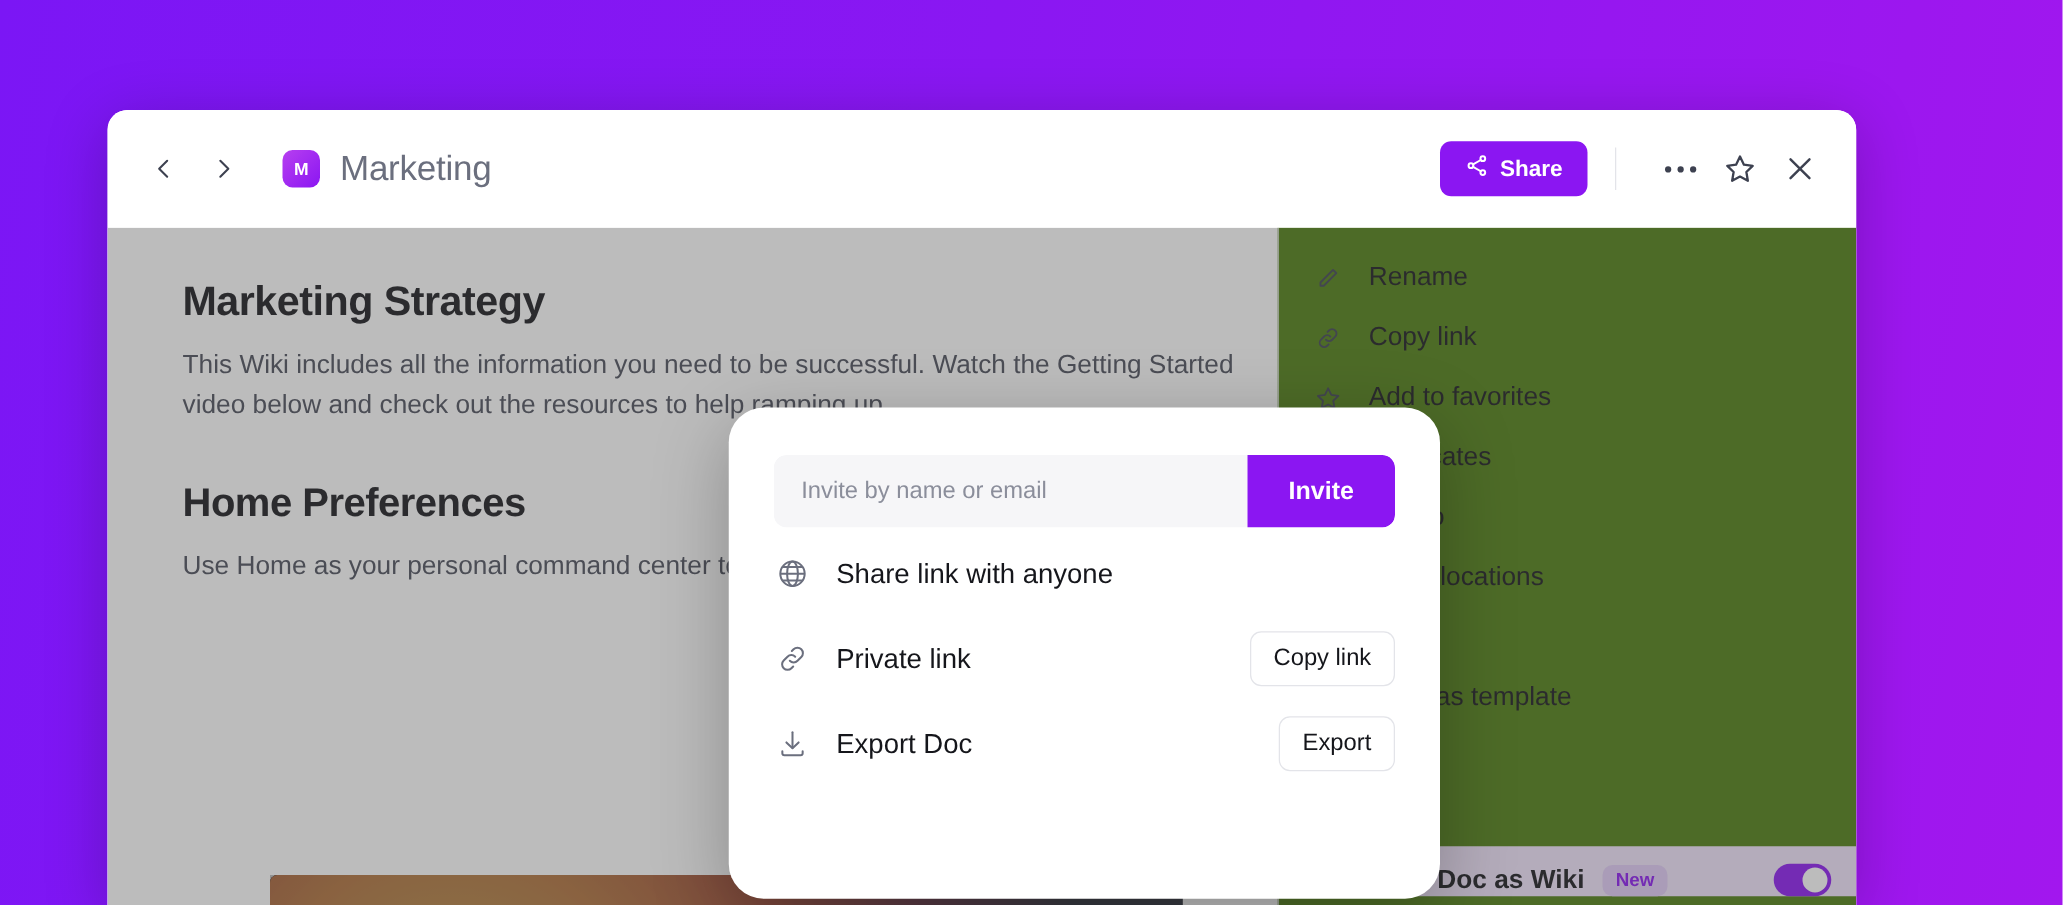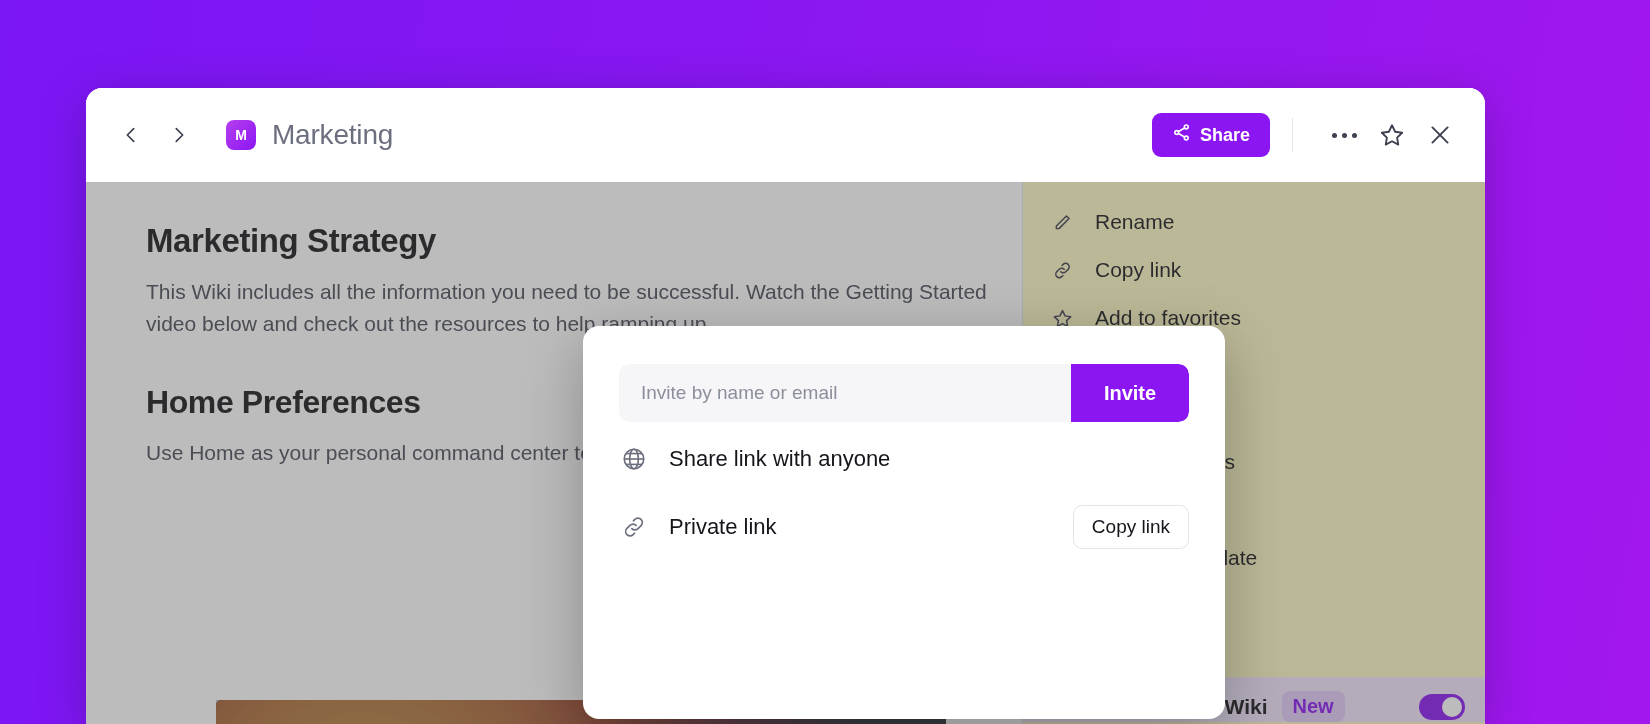--- a/index.html
+++ b/index.html
@@ -143,21 +143,21 @@
     width: 730px; height: 112px;
     background: rgba(80,80,80,0.38);
     z-index: 6;
   }
 
   
   .menu-pane {
     position: absolute;
     left: 936px; top: 0;
     width: 463px; height: 100%;
-    background: #fef9c3;
+    background: #4d7c0f;
     border-left: 1px solid #e6e7eb;
     padding-top: 16px;
   }
   .menu-item {
     display: flex; align-items: center;
     height: 48px;
     padding: 0 0 0 26px;
     cursor: pointer;
   }
   .menu-icon {
@@ -181,41 +181,41 @@
     position: absolute; left: 0; right: 0;
     top: 495px;
     background: #f2e6fd;
     padding: 14px 0 0 26px;
   }
   .wiki-row { display: flex; align-items: center; }
   .wiki-label { margin-left: 20px; font-size: 21px; font-weight: 600; color: #15161b; }
   .wiki-new {
     margin-left: 14px;
     background: #e2ccf8; color: #8b16f2;
-    font-size: 20px; font-weight: 600;
+    font-size: 15px; font-weight: 600;
     padding: 4px 11px; border-radius: 8px;
   }
   .wiki-toggle {
     margin-left: auto; margin-right: 20px;
     width: 46px; height: 26px; border-radius: 13px;
     background: #8b16f2; position: relative; flex: none;
   }
   .wiki-toggle::after {
     content: ''; position: absolute;
     right: 3px; top: 3px; width: 20px; height: 20px;
     border-radius: 50%; background: #fff;
   }
 
   
   .modal {
     position: absolute;
     left: 497px; top: 238px;
-    width: 642px; height: 393px;
+    width: 569px; height: 393px;
     background: #fff;
-    border-radius: 16px;
+    border-radius: 28px;
     box-shadow: 0 16px 60px rgba(0,0,0,.26);
     z-index: 20;
     padding: 38px 36px 0 36px;
   }
   .invite-row {
     display: flex; align-items: stretch;
     height: 58px;
     border-radius: 10px;
     overflow: hidden;
   }
@@ -471,16 +471,29 @@
             <path d="M10 13.5a4 4 0 005.7 0l2.8-2.8a4 4 0 10-5.7-5.7L11.5 6.3"></path>
             <path d="M14 10.5a4 4 0 00-5.7 0l-2.8 2.8a4 4 0 105.7 5.7l1.3-1.3"></path>
           </svg>
       </span>
       <span class="opt-label">Private link</span>
       <span class="opt-ctl">
         <button class="ghost-btn">Copy link</button>
       </span>
     </div>
 
+    <div class="opt-row">
+      <span class="opt-icon">
+        <svg width="26" height="26" viewBox="0 0 24 24" fill="none" stroke="currentColor" stroke-width="1.5" stroke-linecap="round" stroke-linejoin="round">
+            <line x1="12" y1="3.5" x2="12" y2="15"></line>
+            <polyline points="7.5 11 12 15.3 16.5 11"></polyline>
+            <path d="M4.5 17.5v1.5a1.5 1.5 0 001.5 1.5h12a1.5 1.5 0 001.5-1.5v-1.5"></path>
+          </svg>
+      </span>
+      <span class="opt-label">Export Doc</span>
+      <span class="opt-ctl">
+        <button class="ghost-btn">Export</button>
+      </span>
+    </div>
 
   </div>
 
 </div>
 
 </body></html>

